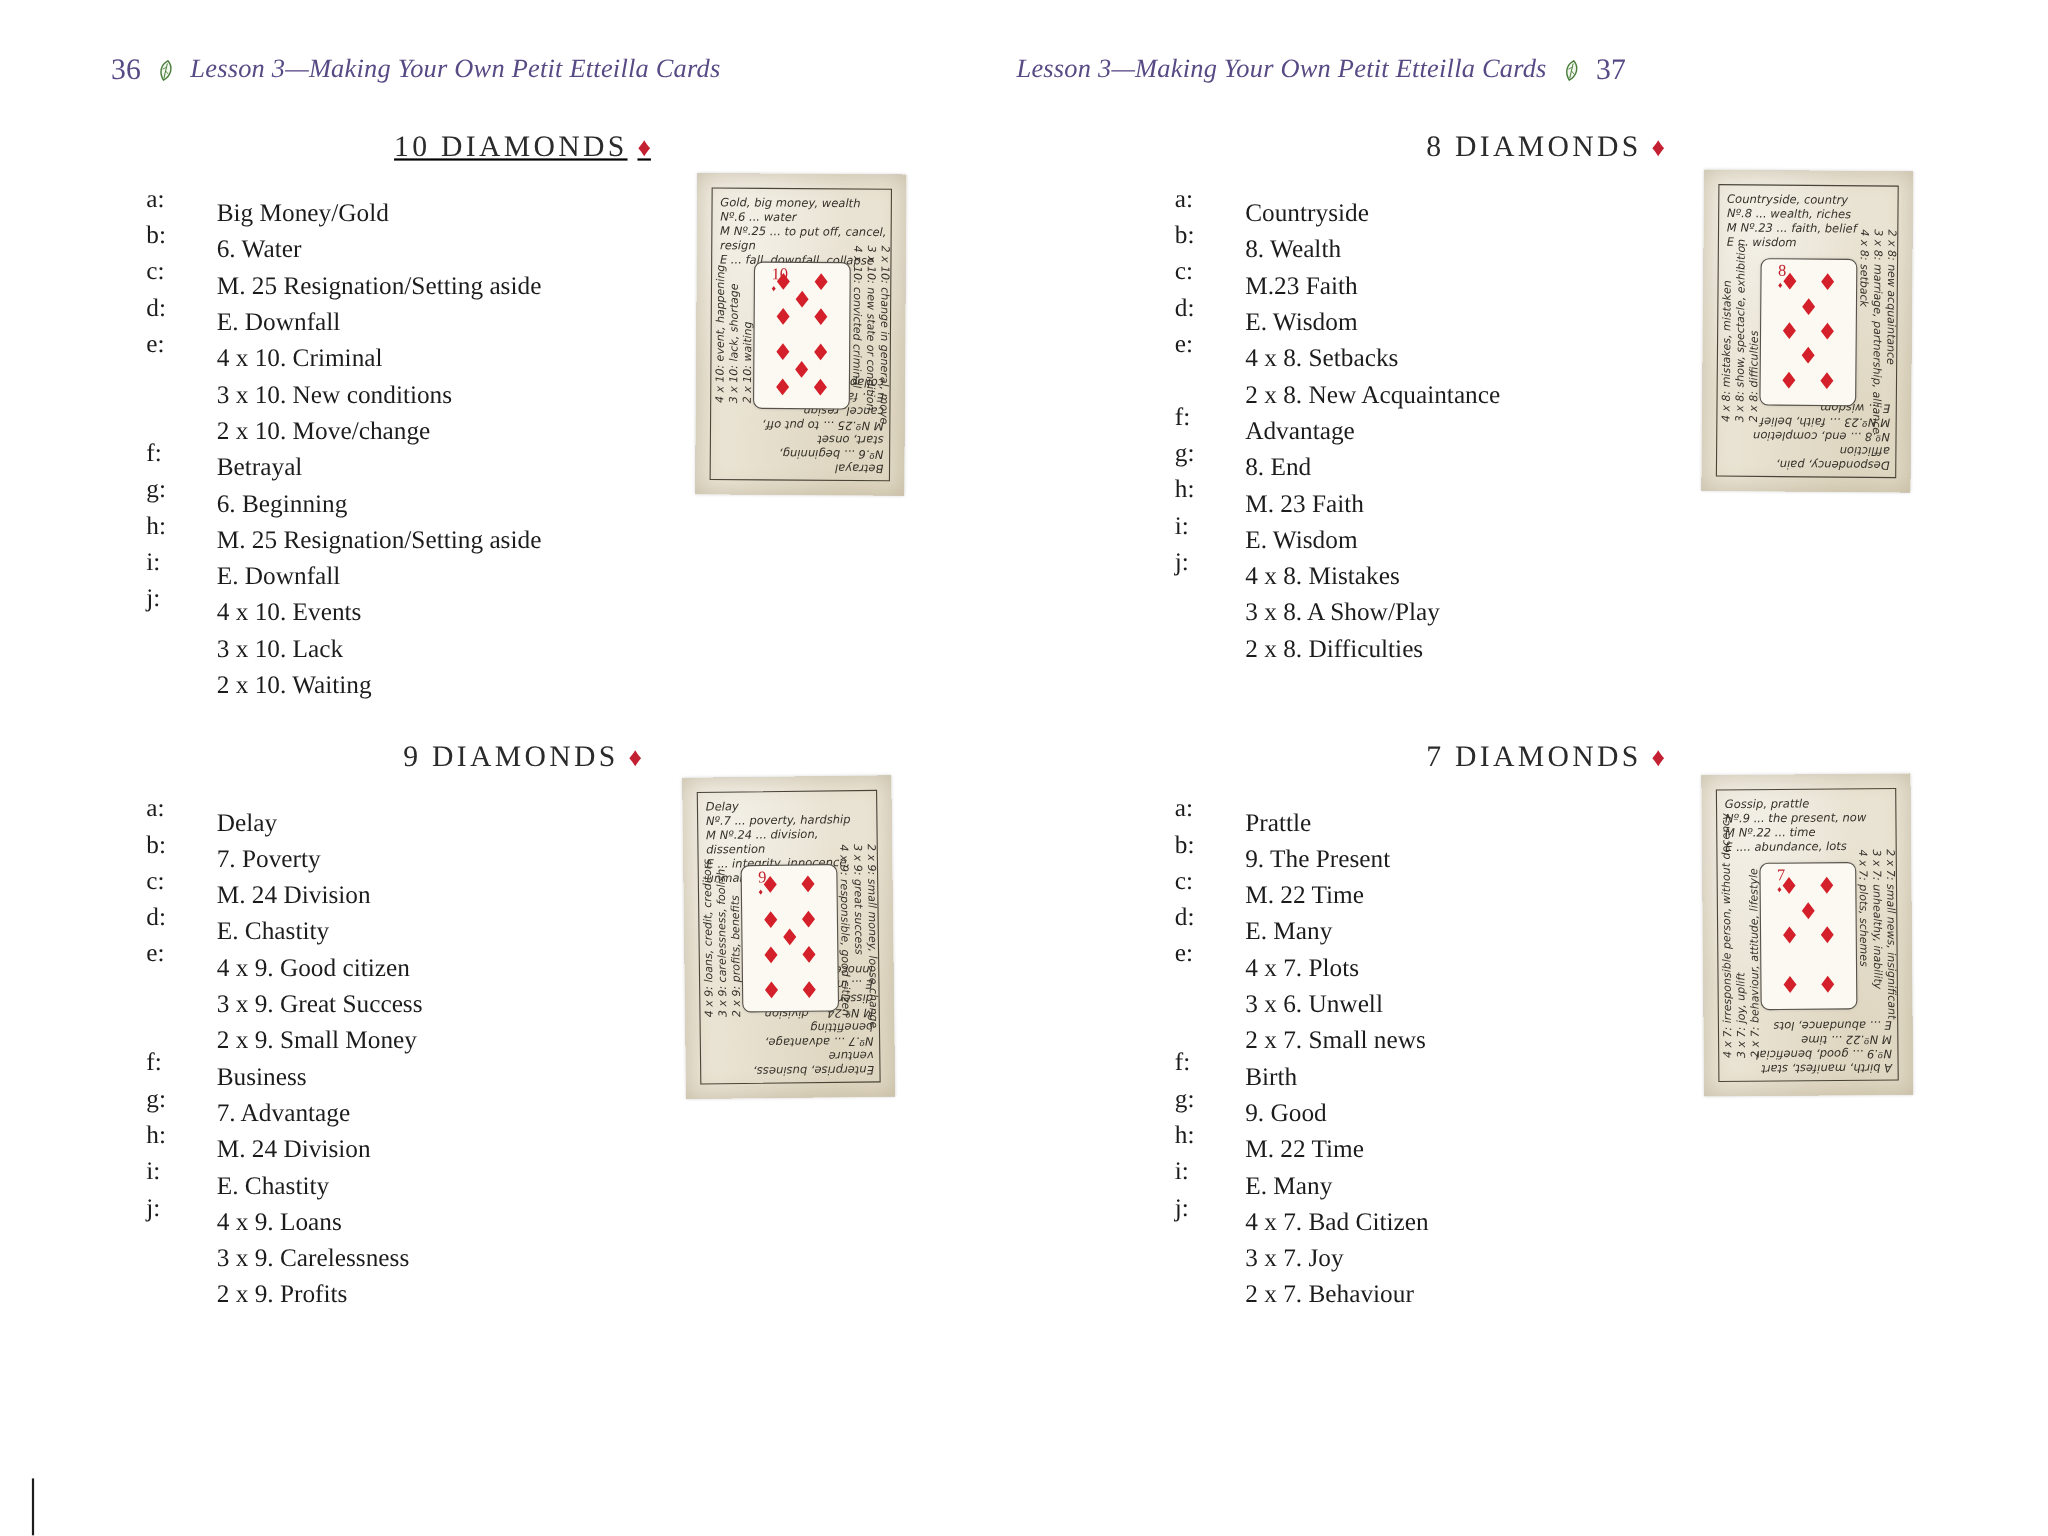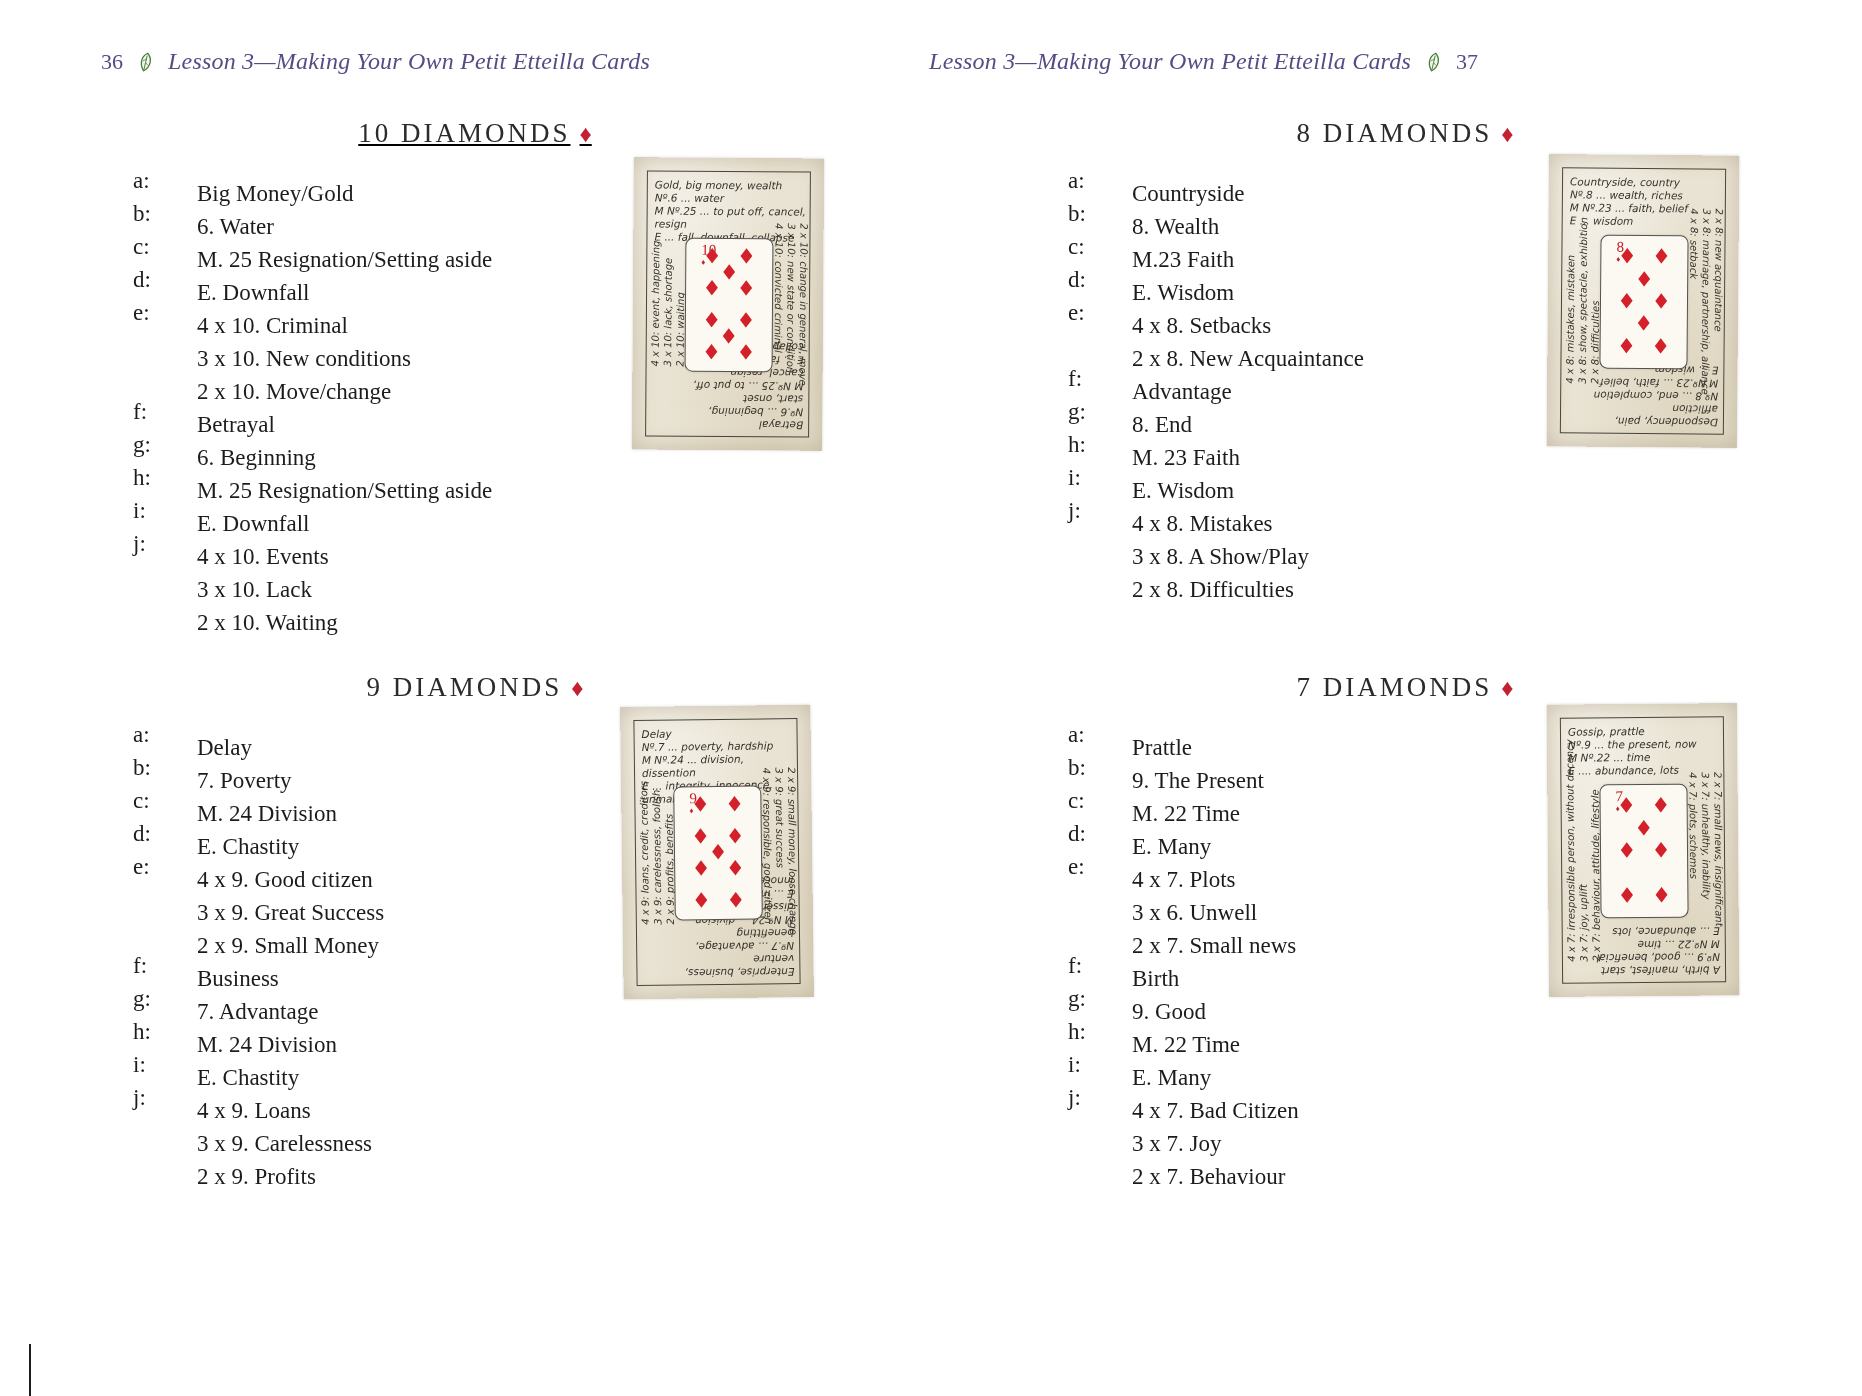--- a/index.html
+++ b/index.html
@@ -4,21 +4,21 @@
 <style>
   html,body{margin:0;padding:0;}
   body{width:1862px;height:1396px;position:relative;background:#ffffff;overflow:hidden;
        font-family:"Liberation Serif",serif;}
   .spread{position:absolute;inset:0;}
 
   
   .ph{position:absolute;top:48px;display:flex;align-items:center;gap:14px;}
   .phl{left:101px;}
   .phr{right:384px;}
-  .pnum{font-size:22px;color:#584a85;}
+  .pnum{font-size:27px;color:#584a85;}
   .rtitle{font-size:24px;font-style:italic;color:#584a85;letter-spacing:.2px;}
   .leaf{display:inline-block;line-height:0;}
 
   
   .sec{position:absolute;width:710px;height:552px;}
   .s0{left:120px;top:118px;text-decoration:underline;}
   .s1{left:120px;top:672px;}
   .s2{left:1055px;top:118px;width:700px;}
   .s3{left:1055px;top:672px;width:700px;}
 

